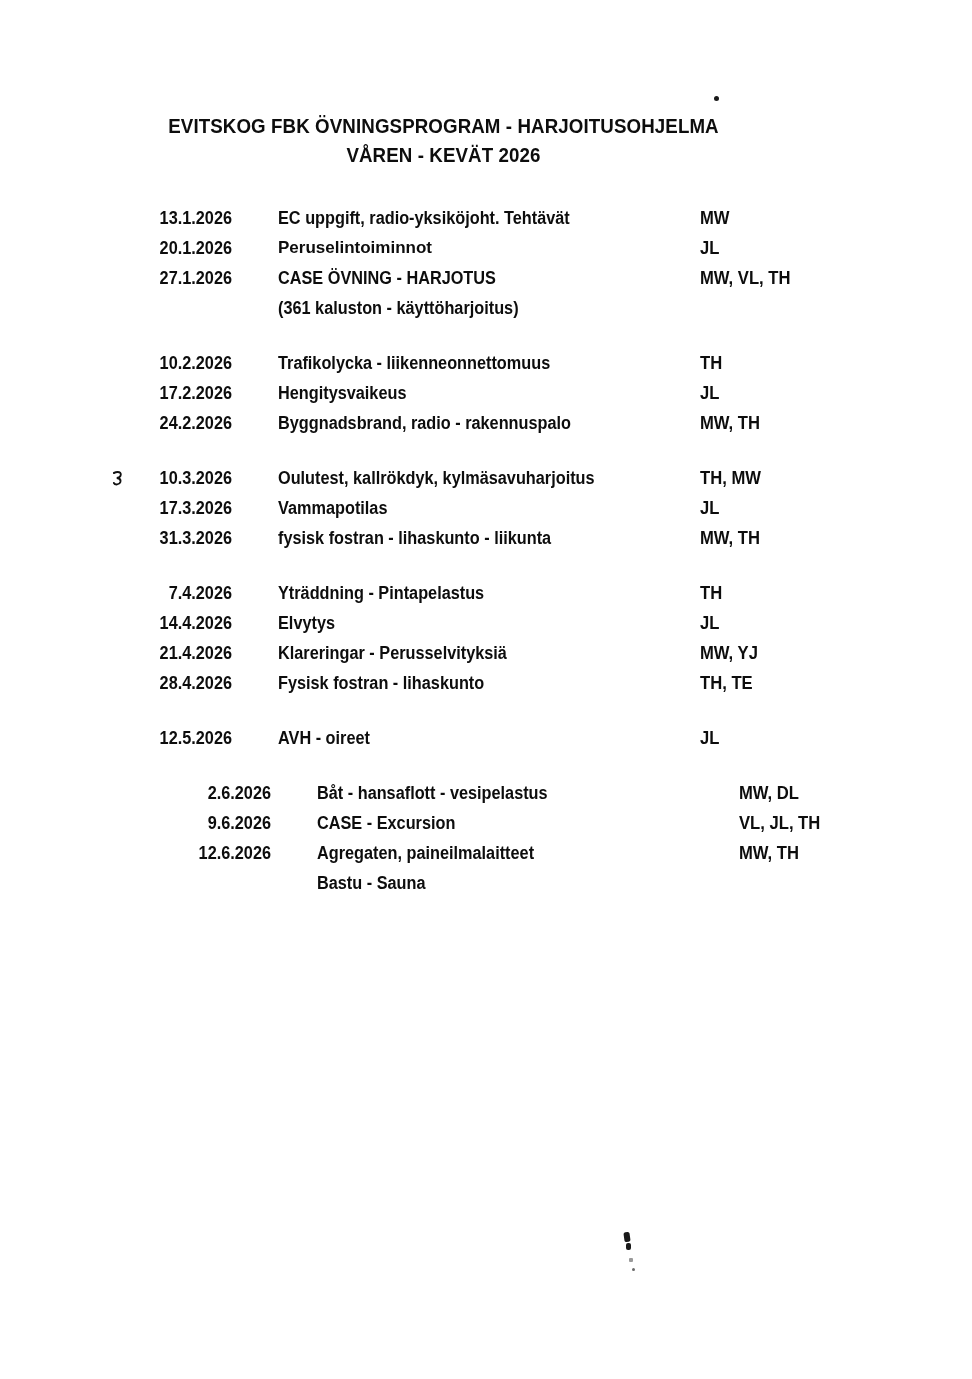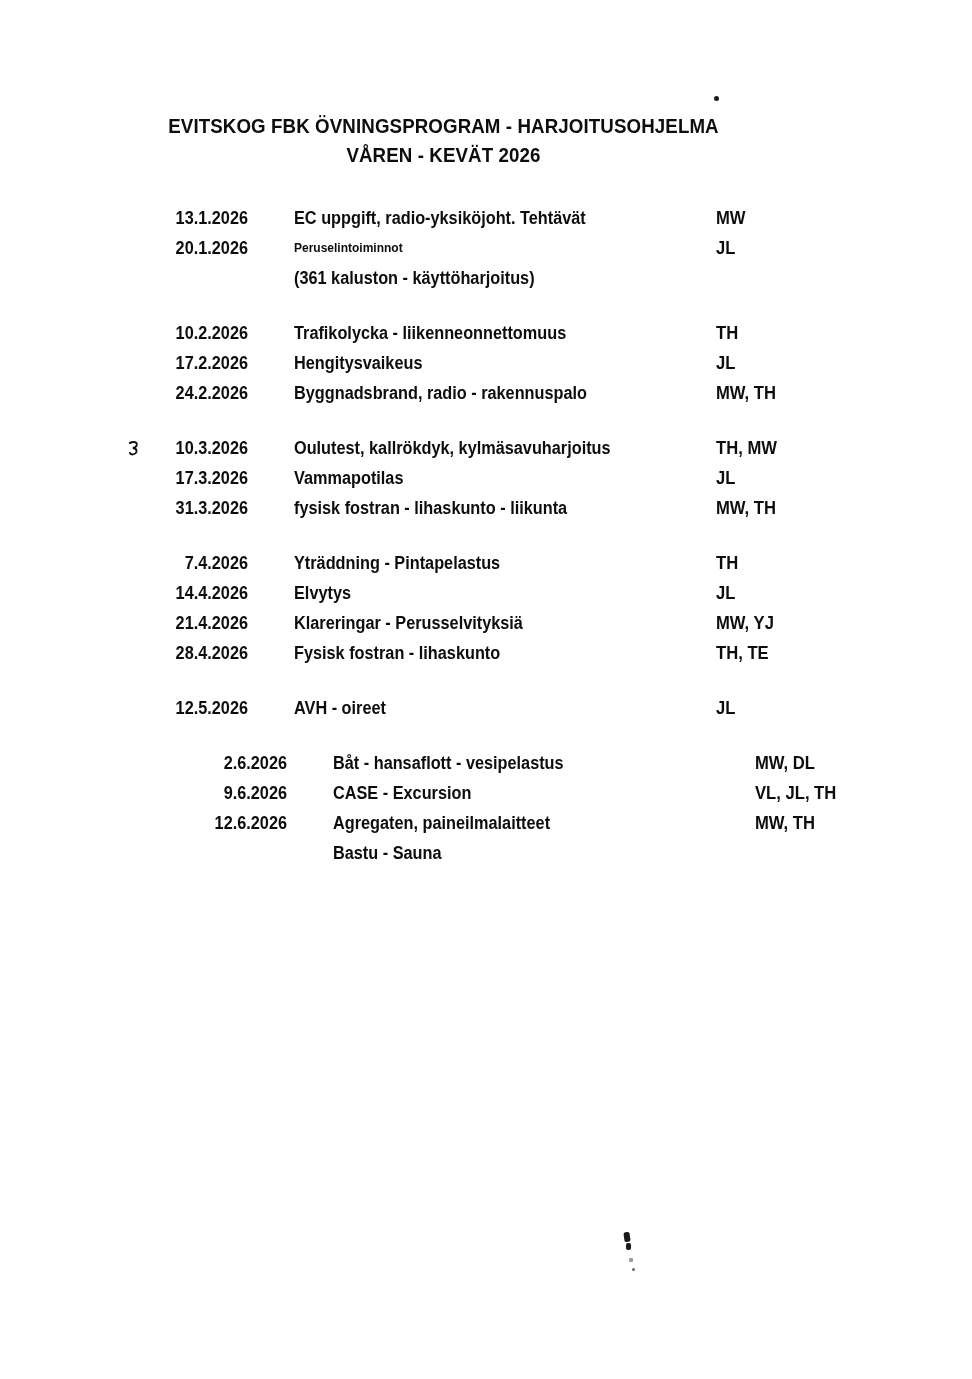--- a/index.html
+++ b/index.html
@@ -45,21 +45,21 @@
   .doc-title-line.line1 {
     margin-left: -85px;
   }
   .doc-title-line.line2 {
     margin-left: -85px;
   }
 
   
   .schedule {
     position: absolute;
-    left: 16px;
+    left: 0;
     top: 203px;
     width: 876px;
   }
   .block {
     margin-bottom: 25px;
   }
   .block:last-child { margin-bottom: 0; margin-left: 39px; }
 
   .row {
     position: relative;
@@ -83,21 +83,21 @@
     position: absolute;
     left: 278px;
     font-weight: bold;
     font-size: 17.5px;
     font-stretch: condensed;
     transform: scaleX(0.93);
     transform-origin: left center;
   }
   .cell-desc.wide-font {
     font-stretch: normal;
-    font-size: 12px;
+    font-size: 17px;
     transform: scaleX(1);
   }
   .cell-leads {
     position: absolute;
     left: 700px;
     font-weight: bold;
     font-size: 17.5px;
     font-stretch: condensed;
     transform: scaleX(0.95);
     transform-origin: left center;
@@ -196,20 +196,25 @@
           <div class="cell-date">13.1.2026</div>
           <div class="cell-desc">EC uppgift, radio-yksiköjoht. Tehtävät</div>
           <div class="cell-leads">MW</div>
         </div>
         <div class="row">
           <div class="cell-date">20.1.2026</div>
           <div class="cell-desc wide-font">Peruselintoiminnot</div>
           <div class="cell-leads">JL</div>
         </div>
         <div class="row">
+          <div class="cell-date">27.1.2026</div>
+          <div class="cell-desc">CASE ÖVNING - HARJOTUS</div>
+          <div class="cell-leads">MW, VL, TH</div>
+        </div>
+        <div class="row">
           <div class="cell-date"></div>
           <div class="cell-desc">(361 kaluston - käyttöharjoitus)</div>
           <div class="cell-leads"></div>
         </div>
       </div>
       <div class="block">
         <div class="row">
           <div class="cell-date">10.2.2026</div>
           <div class="cell-desc">Trafikolycka - liikenneonnettomuus</div>
           <div class="cell-leads">TH</div>

